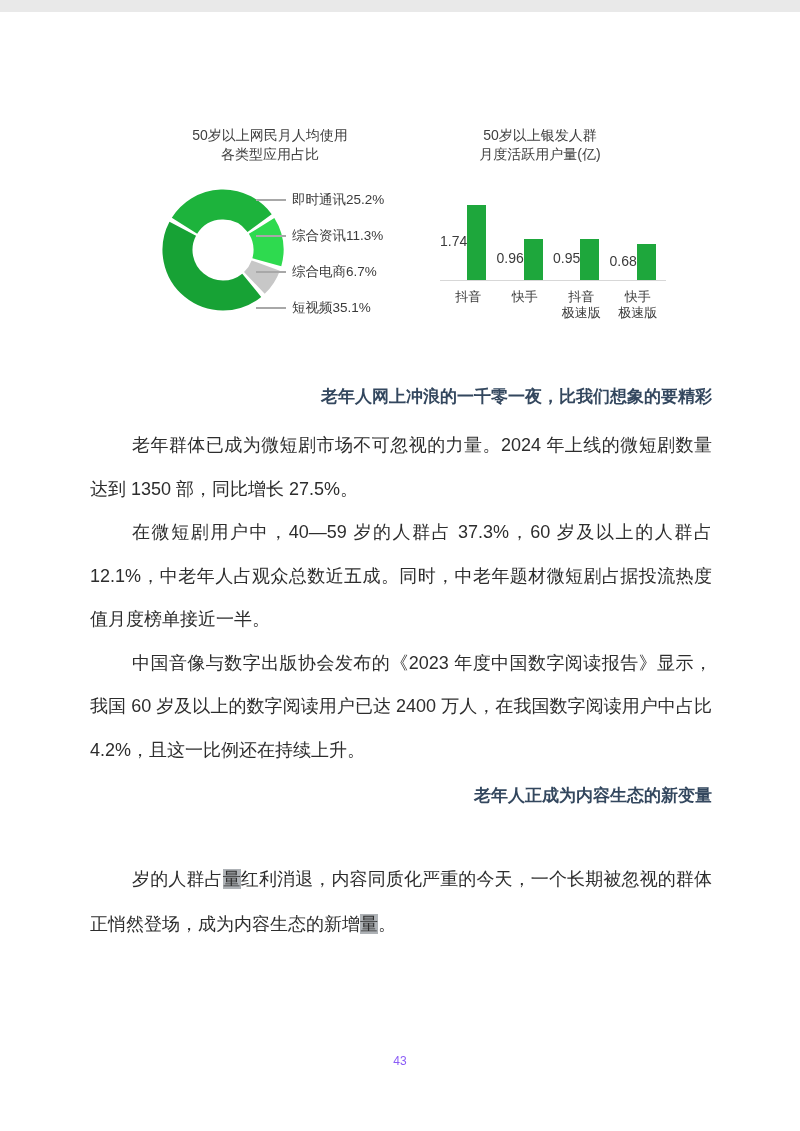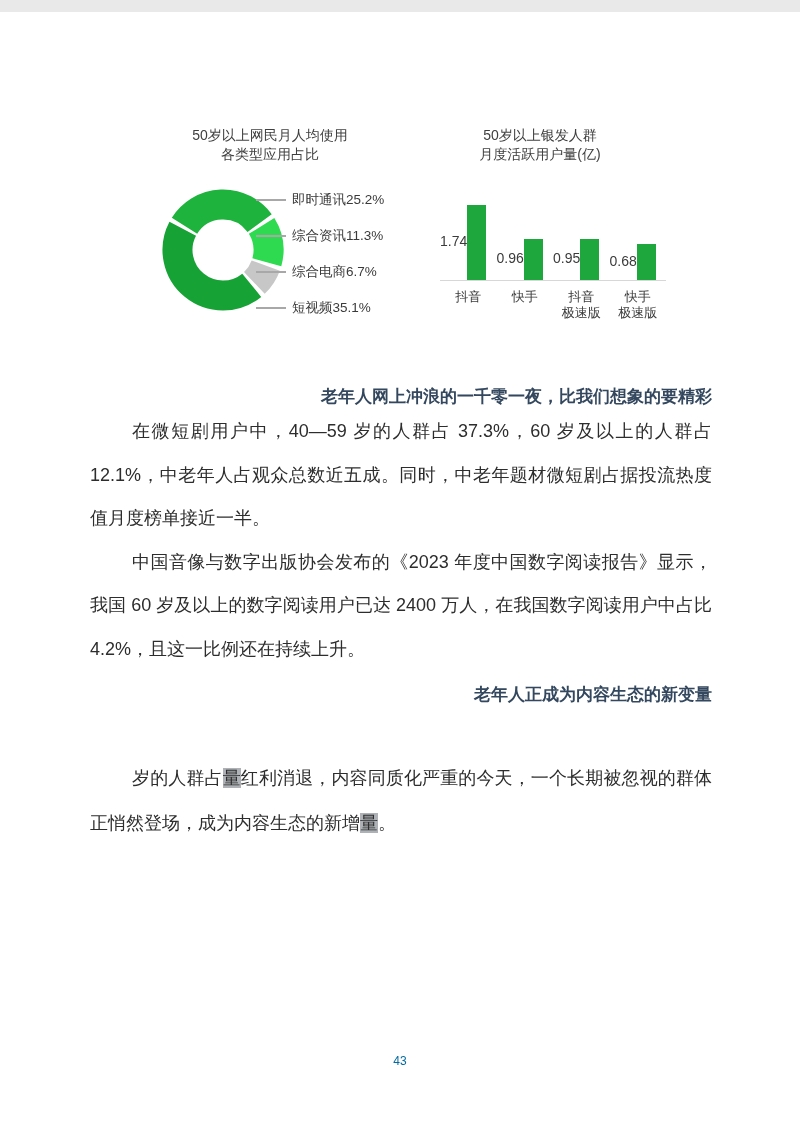--- a/index.html
+++ b/index.html
@@ -49,21 +49,21 @@
   }
   .h1 { text-indent:42px; }
   .h2 { margin-top:10px !important; margin-left:15px; }
   .para { text-indent:42px; }
   .p1 { margin-top:14px !important; }
   .p4 { margin-top:48px !important; margin-left:13px; margin-right:12px; line-height:45px; }
   .hl { background:#aeb2b6; }
 
   .page-num {
     position:absolute; top:1042px; left:0; width:100%;
-    text-align:center; font-size:12px; color:#0369a1;
+    text-align:center; font-size:12px; color:#8b5cf6;
   }
 </style>
 </head>
 <body>
 
 <div class="page">
 
   <div class="chart-title donut-title">
     <div>50岁以上网民月人均使用</div>
     <div>各类型应用占比</div>
@@ -121,20 +121,21 @@
       <div class="bar-cat">抖音</div>
       <div class="bar-cat">快手</div>
       <div class="bar-cat">抖音
 极速版</div>
       <div class="bar-cat">快手
 极速版</div>
     </div>
 
   <div class="content">
     <p class="heading h1">老年人网上冲浪的一千零一夜，比我们想象的要精彩</p>
+    <p class="para p1">老年群体已成为微短剧市场不可忽视的力量。2024 年上线的微短剧数量达到 1350 部，同比增长 27.5%。</p>
     <p class="para p2">在微短剧用户中，40—59 岁的人群占 37.3%，60 岁及以上的人群占 12.1%，中老年人占观众总数近五成。同时，中老年题材微短剧占据投流热度值月度榜单接近一半。</p>
     <p class="para p3">中国音像与数字出版协会发布的《2023 年度中国数字阅读报告》显示，我国 60 岁及以上的数字阅读用户已达 2400 万人，在我国数字阅读用户中占比 4.2%，且这一比例还在持续上升。</p>
     <p class="heading h2">老年人正成为内容生态的新变量</p>
     <p class="para p4" id="para4"><span>岁的人群占</span><span class="hl">量</span><span>红利消退，内容同质化严重的今天，一个长期被忽视的群体正悄然登场，成为内容生态的新增</span><span class="hl">量</span><span>。</span></p>
   </div>
 
   <div class="page-num">43</div>
 
 </div>
 

